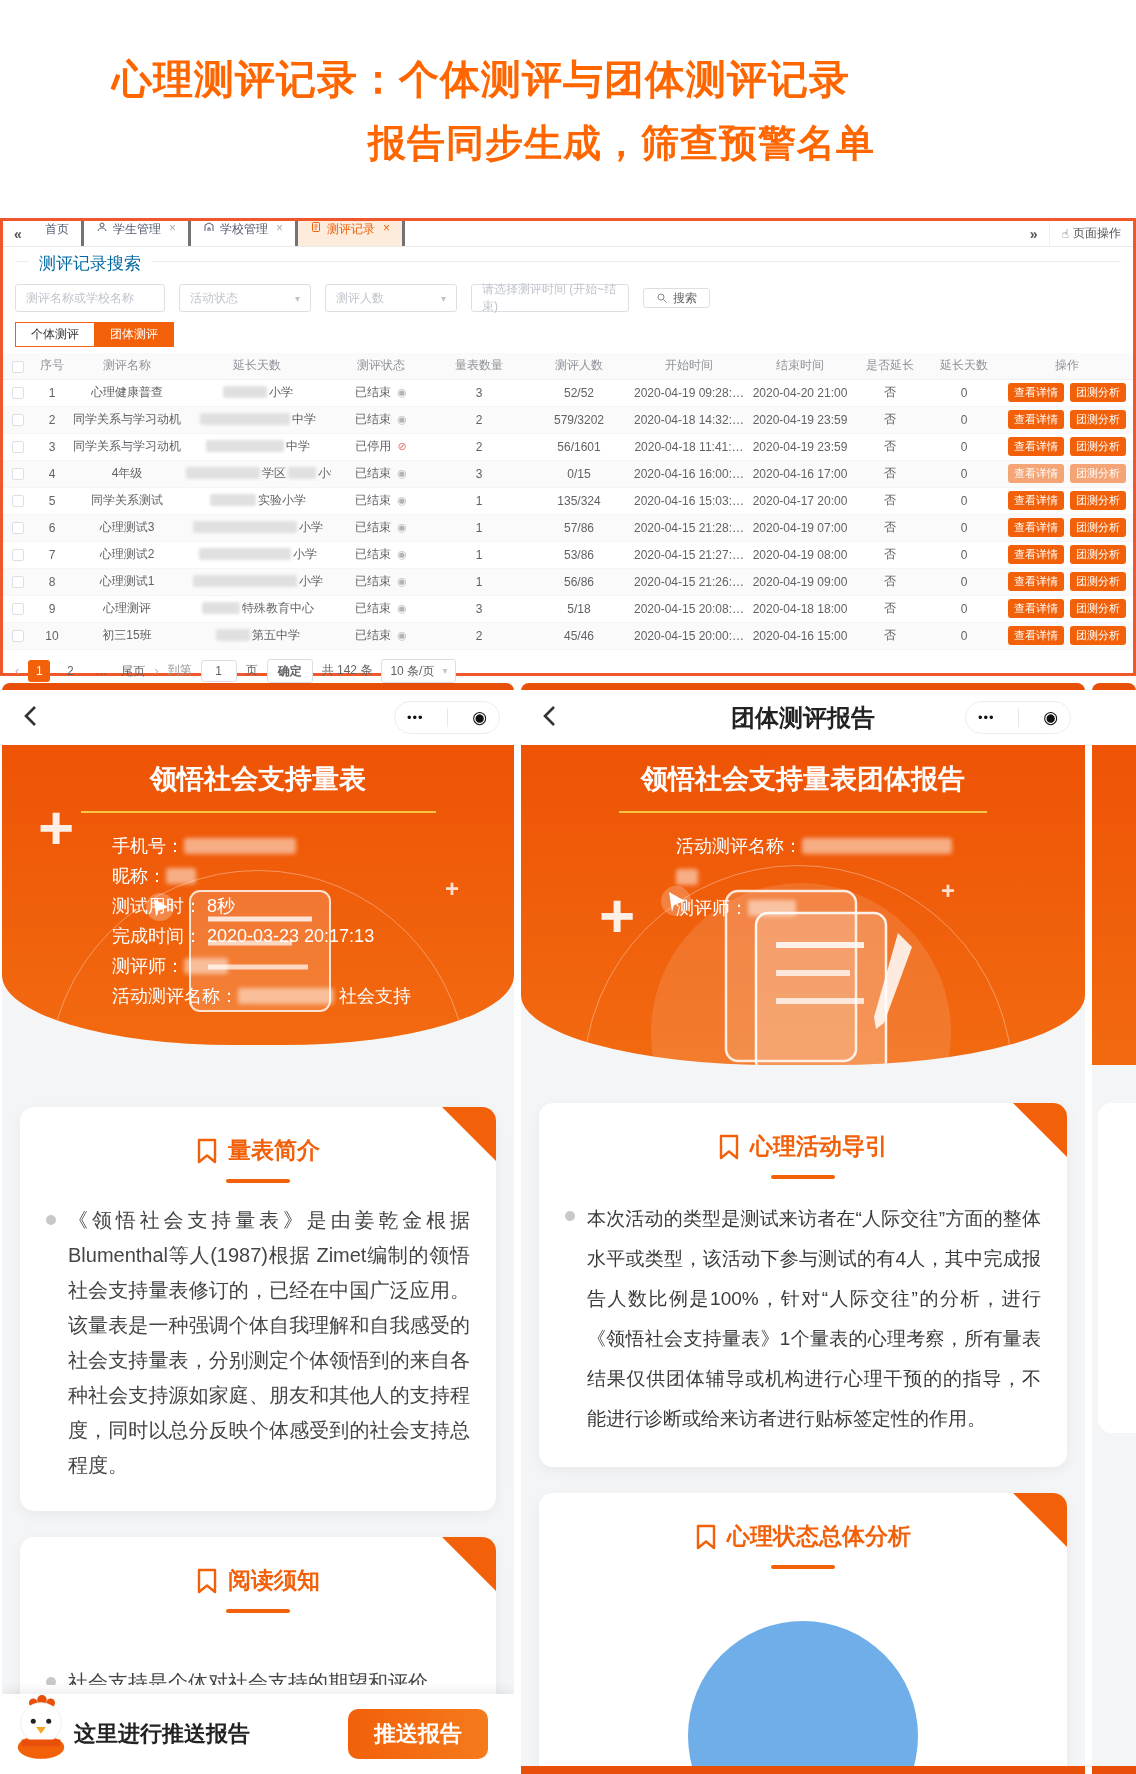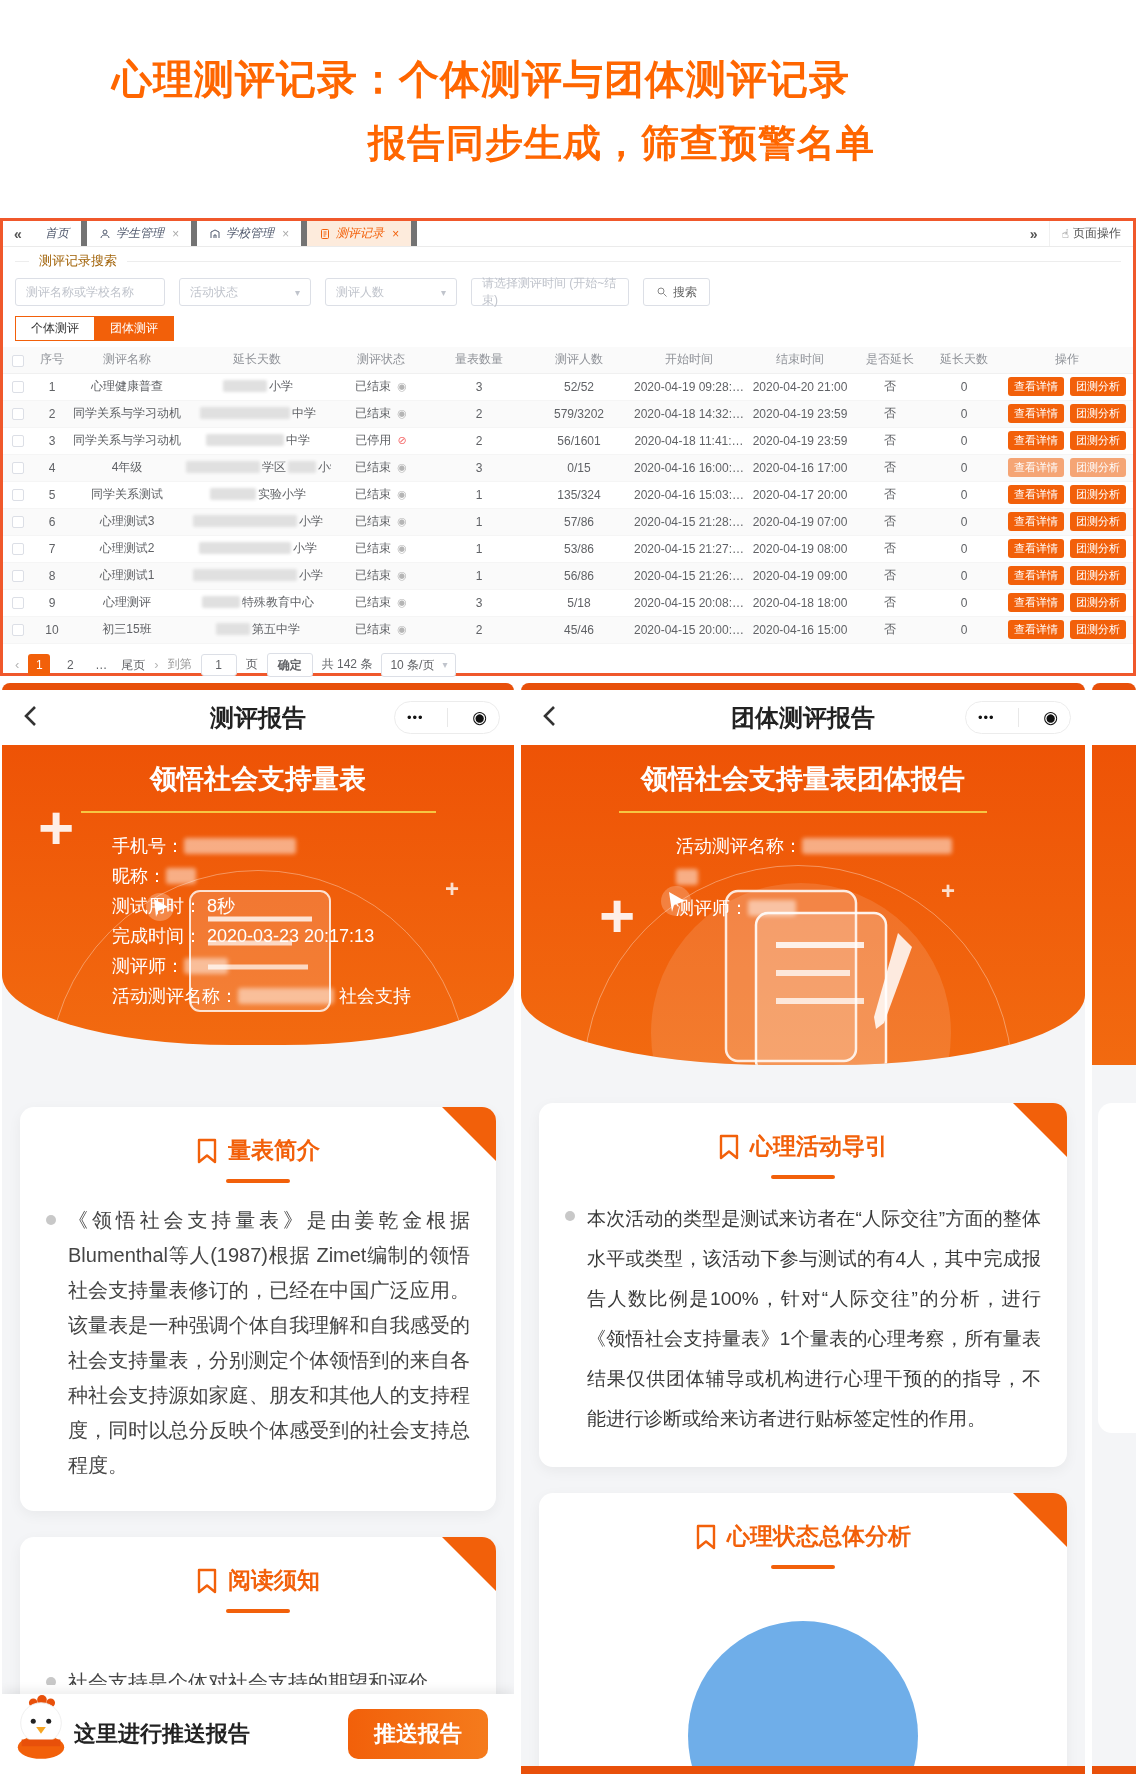--- a/index.html
+++ b/index.html
@@ -13,38 +13,38 @@
 
   
   .hl1{position:absolute;top:52px;left:112px;font-size:40px;font-weight:bold;color:var(--c-highlight);letter-spacing:1px;}
   .hl2{position:absolute;top:118px;left:368px;font-size:38px;font-weight:bold;color:var(--c-highlight);letter-spacing:1px;text-align:center;}
 
   
   .desktop{position:absolute;top:218px;left:0;width:1136px;height:458px;border:3px solid #F0582B;
            background:#fff;font-size:12px;color:#333;}
   .tabbar{display:flex;align-items:stretch;height:26px;border-bottom:1px solid #ebebeb;font-size:12px;}
   .tb-collapse,.tb-expand{width:30px;display:flex;align-items:center;justify-content:center;color:#555;font-size:14px;font-weight:bold;}
-  .tb-tab{display:flex;align-items:center;gap:5px;padding:0 12px;border-right:6px solid #737373;color:#515a6e;cursor:default;font-style:italic;}
+  .tb-tab{display:flex;align-items:flex-start;gap:5px;padding:0 12px;border-right:3px solid #737373;color:#515a6e;cursor:default;}
   .tb-tab svg{width:12px;height:12px;stroke:currentColor;fill:none;stroke-width:2;}
   .tb-tab .tb-x{font-size:12px;color:#aaa;margin-left:3px;}
   .tb-tab.active{background:#FDEBDC;color:var(--c-brand);}
   .tb-tab.active .tb-x{color:var(--c-brand);}
   .tb-right{margin-left:auto;display:flex;align-items:stretch;}
   .tb-ops{display:flex;align-items:center;gap:4px;padding:0 12px;border-left:1px solid #f0f0f0;color:#555;}
 
   .search-wrap{padding:5px 12px 8px;}
-  .legend{position:relative;height:18px;margin-bottom:8px;font-size:13px;color:#a16207;}
+  .legend{position:relative;height:18px;margin-bottom:14px;font-size:17px;color:#0369a1;}
   .legend:before{content:'';position:absolute;left:0;right:0;top:9px;border-top:1px solid #ededed;}
   .legend span{position:relative;background:#fff;padding:0 10px;margin-left:14px;font-weight:500;}
   .filters{display:flex;gap:14px;align-items:center;}
   .inp{height:28px;border:1px solid #dcdfe6;border-radius:3px;display:flex;align-items:center;
        padding:0 10px;color:#c0c4cc;font-size:12px;background:#fff;}
   .inp .caret{margin-left:auto;color:#c0c4cc;font-size:10px;}
   .w1{width:150px;} .w2{width:132px;} .w3{width:132px;} .w4{width:158px;}
-  .search-btn{display:flex;align-items:center;gap:5px;border:1px solid #dcdfe6;border-radius:3px;height:28px;
+  .search-btn{display:flex;align-items:center;gap:5px;border:1px solid #dcdfe6;border-radius:3px;height:20px;
               padding:0 12px;color:#666;background:#fff;}
   .search-btn svg{width:12px;height:12px;stroke:#888;fill:none;stroke-width:2;}
 
   .segtabs{display:flex;margin:2px 0 0 12px;}
   .seg{height:25px;line-height:23px;padding:0 15px;font-size:12px;border:1px solid var(--c-brand);}
   .seg.on{background:var(--c-brand);color:#fff;}
   .seg.off{background:#fff;color:#333;border-right:none;}
 
   table.grid{width:100%;border-collapse:collapse;margin-top:6px;table-layout:fixed;}
   .grid th{background:#fafafa;color:#909399;font-weight:normal;font-size:12px;height:26px;
@@ -402,21 +402,20 @@
 </div>
 
 <div class="phone left">
   <div class="p-strip"></div>
   <div class="p-nav">
     <span class="p-back">
       <svg width="13" height="22" viewBox="0 0 13 22">
           <polyline points="11,2 2,11 11,20" fill="none" stroke="#333" stroke-width="2.6"></polyline>
         </svg>
     </span>
-    <div class="p-title">测评报告</div>
     <div class="capsule">
       <span class="cap-more">•••</span>
       <span class="cap-div"></span>
       <span class="cap-target">◉</span>
     </div>
   </div>
   <div class="p-hero">
     <div class="plus-big" style="left:36px;top:52px;">+</div>
     <div class="plus-sm" style="right:55px;top:132px;">+</div>
     <div class="ring" style="width:420px;height:420px;left:46px;top:125px;"></div>

